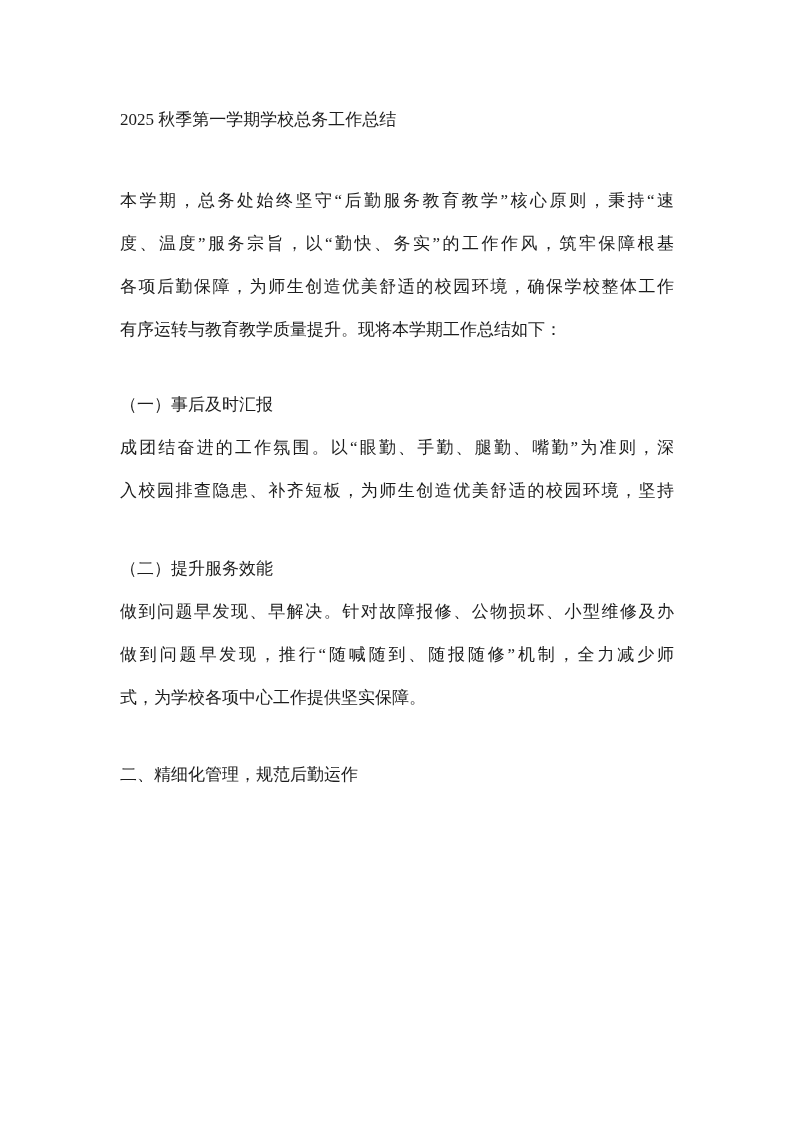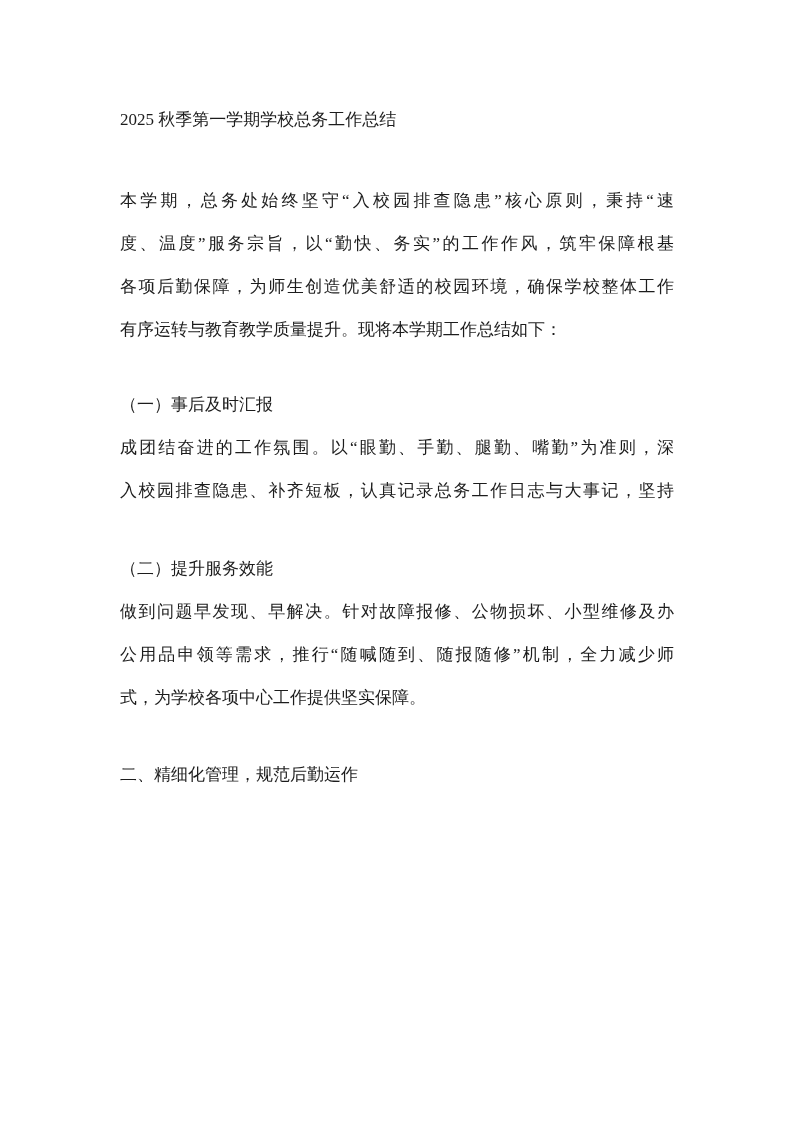--- a/index.html
+++ b/index.html
@@ -47,42 +47,42 @@
 <body>
 
 <div class="page">
   <div class="content">
 
     <div class="line single">2025 秋季第一学期学校总务工作总结</div>
 
     <div class="gap-38"></div>
 
     <div>
-      <div class="line">本学期，总务处始终坚守“入校园排查隐患”核心原则，秉持“速</div>
+      <div class="line">本学期，总务处始终坚守“后勤服务教育教学”核心原则，秉持“速</div>
       <div class="line">度、温度”服务宗旨，以“勤快、务实”的工作作风，筑牢保障根基</div>
       <div class="line">各项后勤保障，为师生创造优美舒适的校园环境，确保学校整体工作</div>
       <div class="line last-line">有序运转与教育教学质量提升。现将本学期工作总结如下：</div>
     </div>
 
     <div class="gap-32"></div>
 
     <div class="line single">（一）事后及时汇报</div>
 
     <div>
       <div class="line">成团结奋进的工作氛围。以“眼勤、手勤、腿勤、嘴勤”为准则，深</div>
-      <div class="line">入校园排查隐患、补齐短板，认真记录总务工作日志与大事记，坚持</div>
+      <div class="line">入校园排查隐患、补齐短板，为师生创造优美舒适的校园环境，坚持</div>
     </div>
 
     <div class="gap-35"></div>
 
     <div class="line single">（二）提升服务效能</div>
 
     <div>
       <div class="line">做到问题早发现、早解决。针对故障报修、公物损坏、小型维修及办</div>
-      <div class="line">公用品申领等需求，推行“随喊随到、随报随修”机制，全力减少师</div>
+      <div class="line">做到问题早发现，推行“随喊随到、随报随修”机制，全力减少师</div>
       <div class="line last-line">式，为学校各项中心工作提供坚实保障。</div>
     </div>
 
     <div class="gap-34"></div>
 
     <div class="line single">二、精细化管理，规范后勤运作</div>
 
   </div>
 </div>
 

